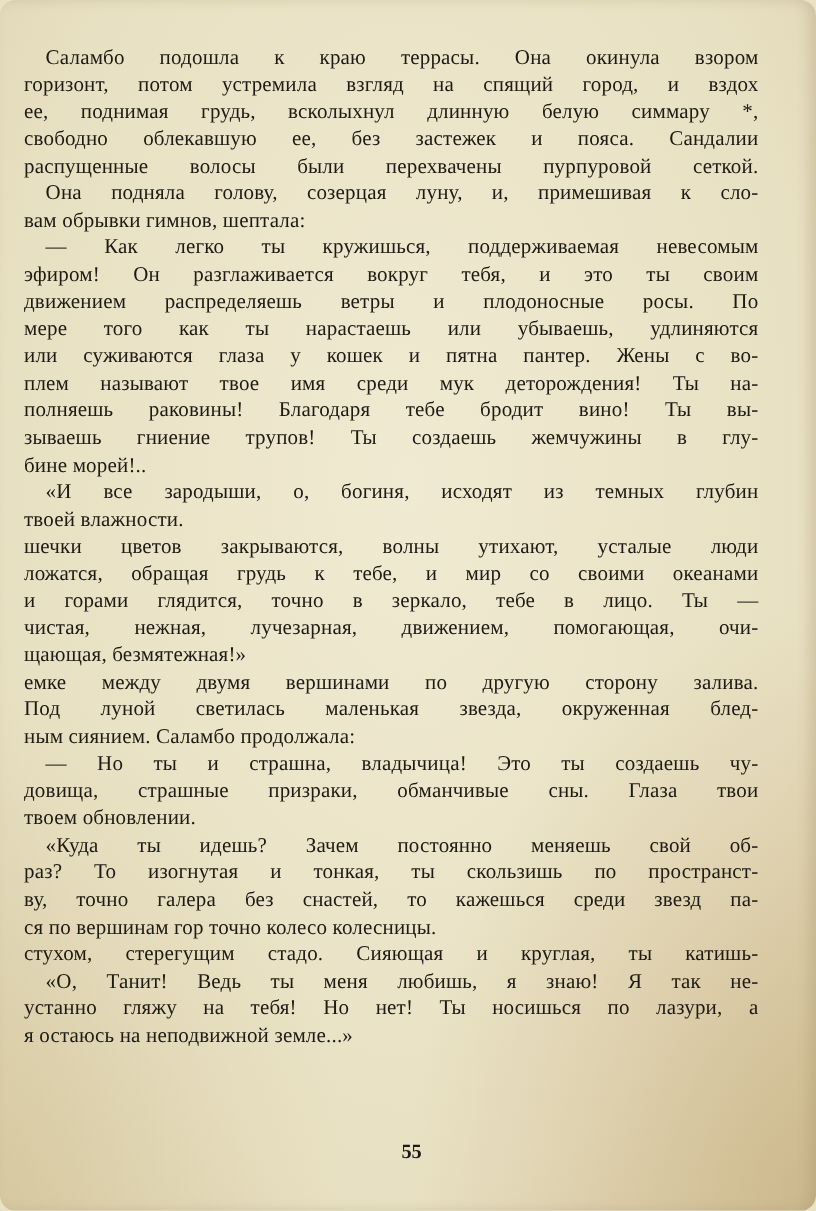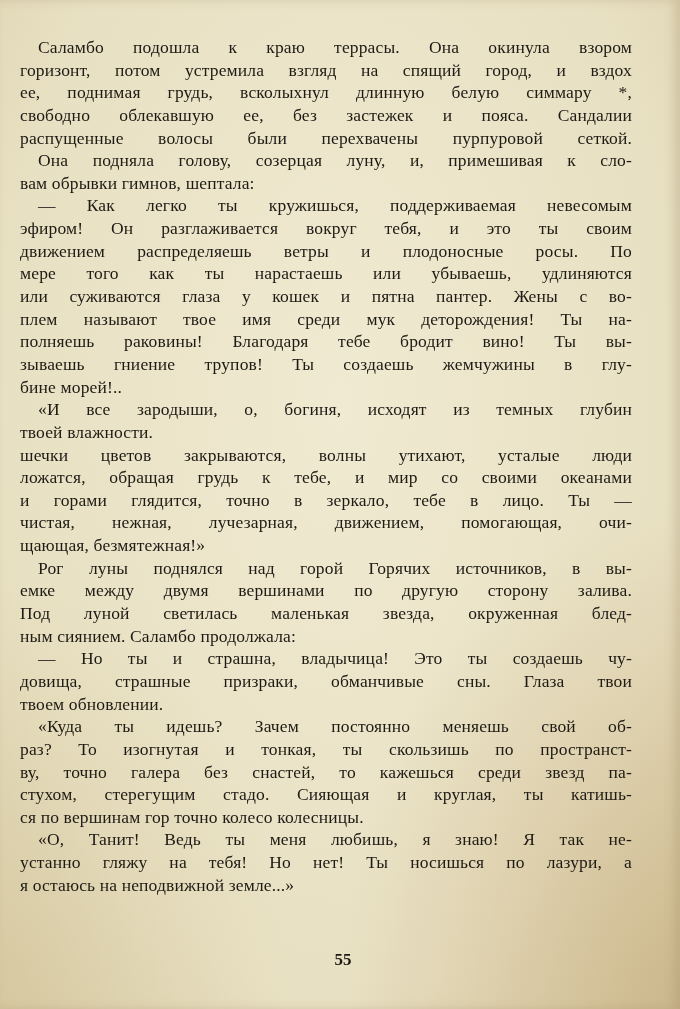--- a/index.html
+++ b/index.html
@@ -14,20 +14,21 @@
     }
     .page {
       position: relative;
       width: 680px;
       height: 1009px;
       background:
         radial-gradient(ellipse at 100% 100%, rgba(190,160,110,0.55) 0%, rgba(190,160,110,0) 35%),
         radial-gradient(ellipse at 0% 100%, rgba(200,180,130,0.35) 0%, rgba(200,180,130,0) 30%),
         radial-gradient(ellipse at 50% 40%, #f0ead2 0%, #e8e0c2 70%, #ddd3b0 100%);
       box-shadow: inset -6px 0 10px rgba(150,130,90,0.25);
+      border-radius: 13px;
     }
     .text-block {
       position: absolute;
       left: 20px;
       top: 36px;
       width: 612px;
       font-family: "Liberation Serif", "DejaVu Serif", serif;
       font-size: 17.5px;
       line-height: 22.65px;
       color: #1e1a14;
@@ -97,38 +98,37 @@
 
     <div>
       <span class="line">шечки цветов закрываются, волны утихают, усталые люди</span>
       <span class="line">ложатся, обращая грудь к тебе, и мир со своими океанами</span>
       <span class="line">и горами глядится, точно в зеркало, тебе в лицо. Ты —</span>
       <span class="line">чистая, нежная, лучезарная, движением, помогающая, очи-</span>
       <span class="line last">щающая, безмятежная!»</span>
     </div>
 
     <div>
-      <span class="line indent">Рог луны поднялся над горой Горячих источников, в вы-</span>
       <span class="line">емке между двумя вершинами по другую сторону залива.</span>
       <span class="line">Под луной светилась маленькая звезда, окруженная блед-</span>
       <span class="line last">ным сиянием. Саламбо продолжала:</span>
     </div>
 
     <div>
       <span class="line indent">— Но ты и страшна, владычица! Это ты создаешь чу-</span>
       <span class="line">довища, страшные призраки, обманчивые сны. Глаза твои</span>
       <span class="line last">твоем обновлении.</span>
     </div>
 
     <div>
       <span class="line indent">«Куда ты идешь? Зачем постоянно меняешь свой об-</span>
       <span class="line">раз? То изогнутая и тонкая, ты скользишь по пространст-</span>
       <span class="line">ву, точно галера без снастей, то кажешься среди звезд па-</span>
+      <span class="line last">ся по вершинам гор точно колесо колесницы.</span>
       <span class="line">стухом, стерегущим стадо. Сияющая и круглая, ты катишь-</span>
-      <span class="line last">ся по вершинам гор точно колесо колесницы.</span>
     </div>
 
     <div>
       <span class="line indent">«О, Танит! Ведь ты меня любишь, я знаю! Я так не-</span>
       <span class="line">устанно гляжу на тебя! Но нет! Ты носишься по лазури, а</span>
       <span class="line last">я остаюсь на неподвижной земле...»</span>
     </div>
 
   </div>
 

